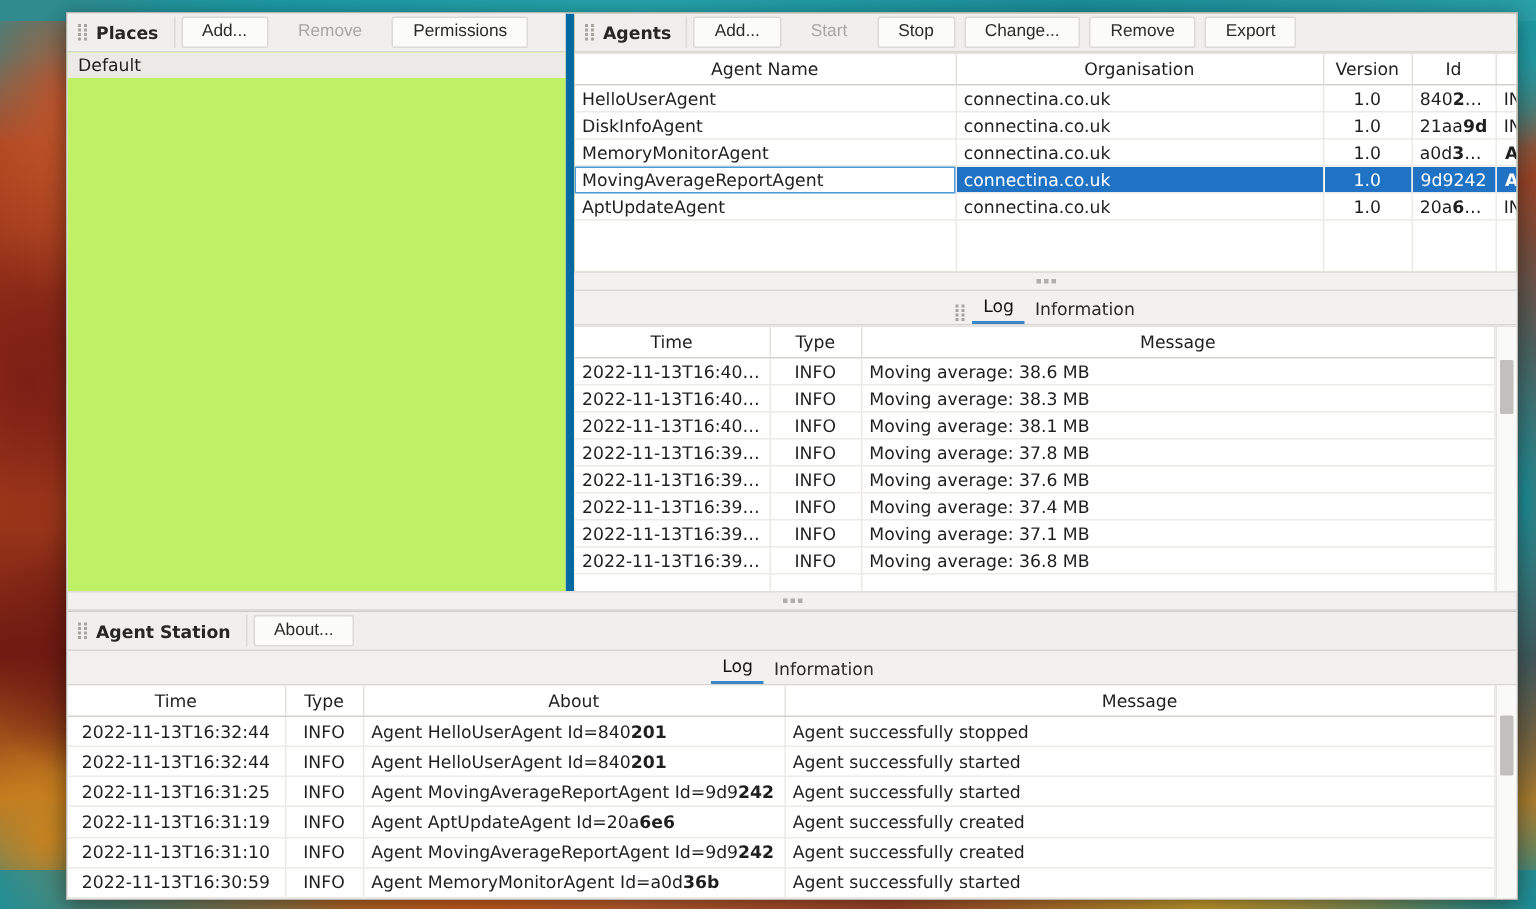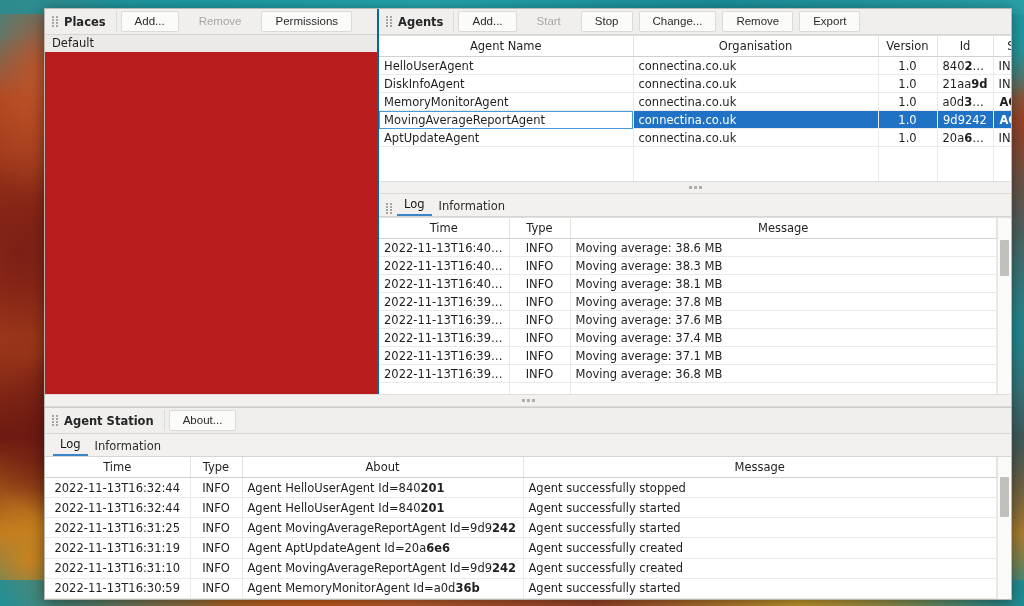--- a/index.html
+++ b/index.html
@@ -170,26 +170,26 @@
     background: transparent;
     border-color: transparent;
   }
 
   
   #places {
     width: 332px;
     min-width: 332px;
     display: flex;
     flex-direction: column;
-    border-right: 2px solid #0369a1;
+    border-right: 6px solid #0369a1;
     background: #ffffff;
   }
   #places-list {
     flex: 1;
-    background: #b91c1c;
+    background: #bef264;
     overflow: hidden;
   }
   .place-row {
     height: 17px;
     line-height: 17px;
     font-size: 11.5px;
     color: #1f1f1f;
     padding-left: 7px;
     background: #eceae7;
   }
@@ -294,20 +294,21 @@
 
   
   .tabbar {
     height: 22px;
     min-height: 22px;
     display: flex;
     align-items: flex-end;
     background: #f2f1ef;
     border-bottom: 1px solid #d7d5d1;
     padding-left: 8px;
+    justify-content: center;
   }
   .tab {
     font-size: 11.5px;
     color: #2b2b2b;
     padding: 0 7px 3px 7px;
     cursor: default;
   }
   .tab.active {
     border-bottom: 2px solid #3a87c8;
     color: #141414;

